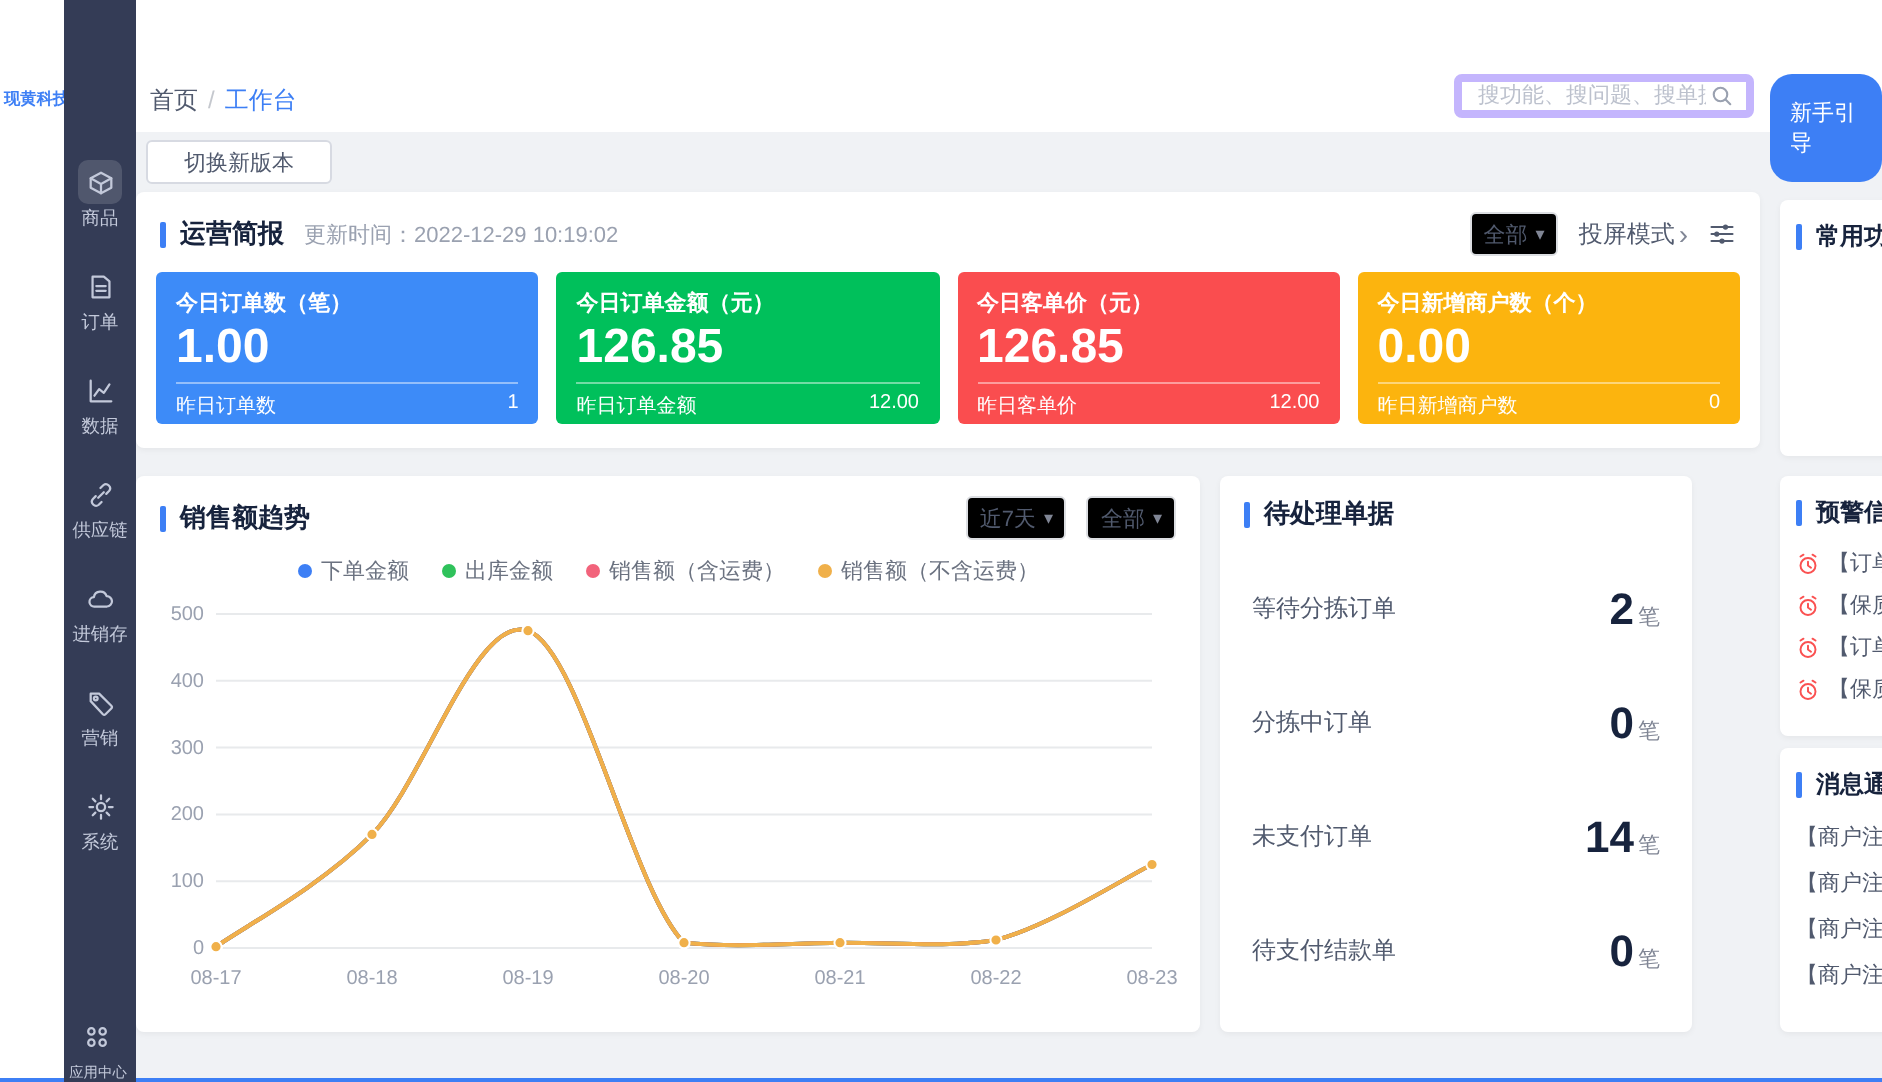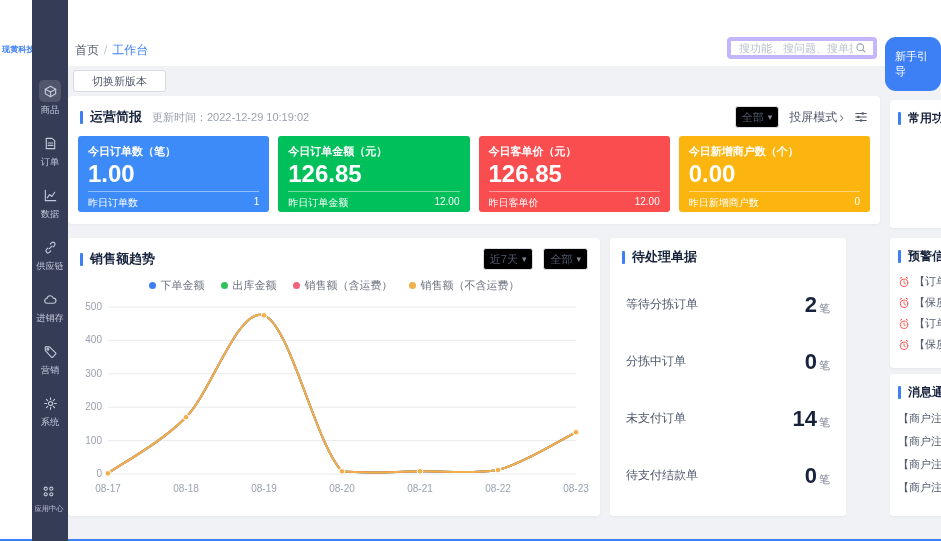--- a/index.html
+++ b/index.html
@@ -15,21 +15,21 @@
   .logo{position:absolute;left:2px;top:41px;font-size:12px;font-weight:bold;color:#3D7FF5;
         white-space:nowrap;transform:scale(.68);transform-origin:left center;}
   .sidebar{position:absolute;left:32px;top:0;width:36px;height:541px;background:#343C56;
            box-sizing:border-box;padding-top:80px;display:flex;flex-direction:column;align-items:center;
            color:#C3C9DA;z-index:5;}
   .side-item{display:flex;flex-direction:column;align-items:center;gap:3px;margin-bottom:17px;cursor:pointer;}
   .side-ico{display:flex;align-items:center;justify-content:center;width:22px;height:22px;}
   .side-item.active .side-ico{background:rgba(255,255,255,.14);border-radius:5px;}
   .side-ico svg{width:15px;height:15px;stroke:currentColor;fill:none;stroke-width:1.2;stroke-linecap:round;stroke-linejoin:round;}
   .side-label{font-size:10px;line-height:1;transform:scale(.92);white-space:nowrap;}
-  .side-bottom{position:absolute;bottom:27px;left:0;width:33px;display:flex;flex-direction:column;align-items:center;gap:3px;cursor:pointer;}
+  .side-bottom{position:absolute;bottom:0;left:0;width:33px;display:flex;flex-direction:column;align-items:center;gap:3px;cursor:pointer;}
   .side-bottom .side-label{font-size:9px;transform:scale(.8);}
 
   
   .breadcrumb{position:absolute;left:75px;top:42px;font-size:12px;color:#515A6E;}
   .bc-sep{color:#C5C8CE;margin:0 5px;}
   .bc-cur{color:#3D7FF5;cursor:pointer;}
   .bc-home{cursor:pointer;}
   .search-box{position:absolute;left:727px;top:37px;width:150px;height:22px;border:4px solid #c4b5fd;
               border-radius:4px;background:#fff;display:flex;align-items:center;box-sizing:border-box;padding:0 6px;}
   .search-input{flex:1;min-width:0;border:none;outline:none;background:transparent;font-size:11px;color:#515A6E;}

